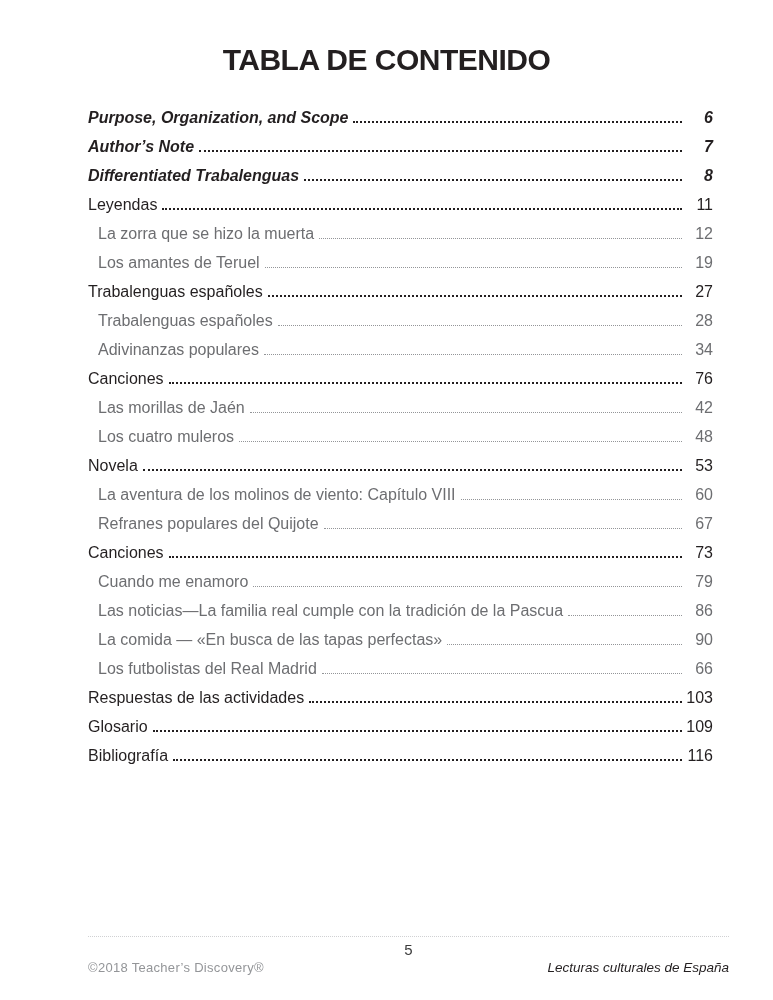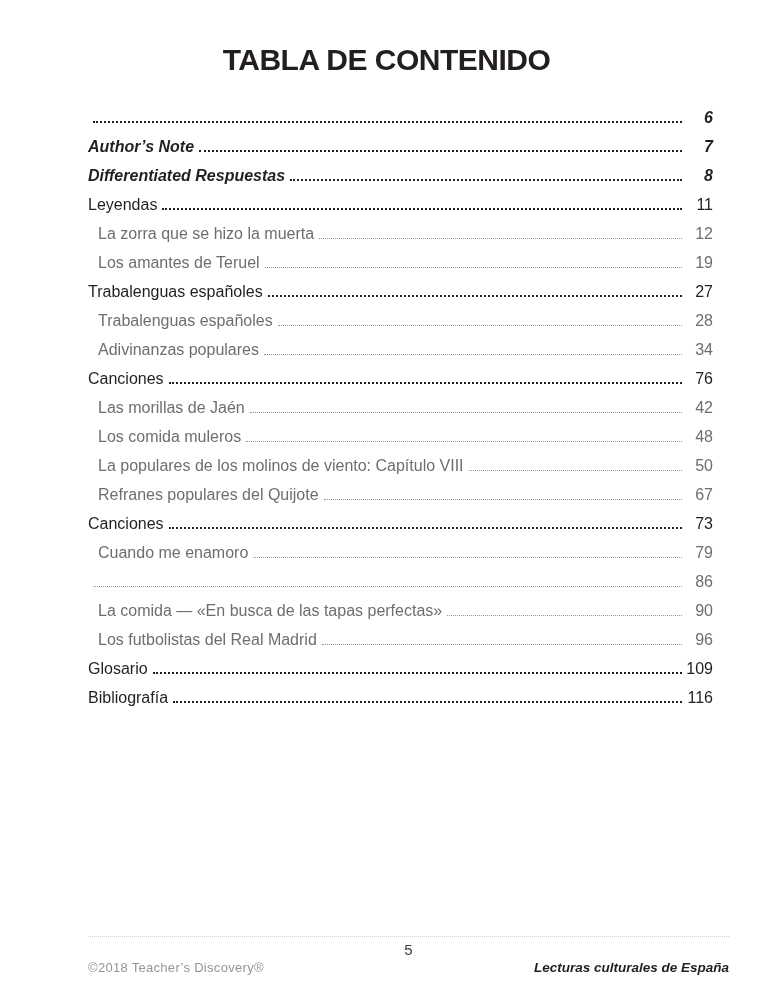--- a/index.html
+++ b/index.html
@@ -99,44 +99,45 @@
     justify-content:space-between;
     align-items:center;
   }
   .footer-left{
     font-size:13px;
     color:var(--footer-gray);
     letter-spacing:0.3px;
   }
   .footer-right{
     font-size:13.5px;
-    font-weight:bold;
+    font-weight:normal;
     font-style:italic;
     color:var(--ink);
   }
 </style>
 </head>
 <body>
 
 <div class="page">
 
   <h1 class="doc-title">TABLA DE CONTENIDO</h1>
 
   <div class="toc">
       <div class="toc-row front">
+        <span class="toc-label">Purpose, Organization, and Scope</span>
         <span class="toc-leader"></span>
         <span class="toc-page">6</span>
       </div>
       <div class="toc-row front">
         <span class="toc-label">Author’s Note</span>
         <span class="toc-leader"></span>
         <span class="toc-page">7</span>
       </div>
       <div class="toc-row front">
-        <span class="toc-label">Differentiated Respuestas</span>
+        <span class="toc-label">Differentiated Trabalenguas</span>
         <span class="toc-leader"></span>
         <span class="toc-page">8</span>
       </div>
       <div class="toc-row section">
         <span class="toc-label">Leyendas</span>
         <span class="toc-leader"></span>
         <span class="toc-page">11</span>
       </div>
       <div class="toc-row sub">
         <span class="toc-label">La zorra que se hizo la muerta</span>
@@ -167,57 +168,68 @@
         <span class="toc-label">Canciones</span>
         <span class="toc-leader"></span>
         <span class="toc-page">76</span>
       </div>
       <div class="toc-row sub">
         <span class="toc-label">Las morillas de Jaén</span>
         <span class="toc-leader"></span>
         <span class="toc-page">42</span>
       </div>
       <div class="toc-row sub">
-        <span class="toc-label">Los comida muleros</span>
+        <span class="toc-label">Los cuatro muleros</span>
         <span class="toc-leader"></span>
         <span class="toc-page">48</span>
       </div>
-      <div class="toc-row sub">
-        <span class="toc-label">La populares de los molinos de viento: Capítulo VIII</span>
-        <span class="toc-leader"></span>
-        <span class="toc-page">50</span>
+      <div class="toc-row section">
+        <span class="toc-label">Novela</span>
+        <span class="toc-leader"></span>
+        <span class="toc-page">53</span>
+      </div>
+      <div class="toc-row sub">
+        <span class="toc-label">La aventura de los molinos de viento: Capítulo VIII</span>
+        <span class="toc-leader"></span>
+        <span class="toc-page">60</span>
       </div>
       <div class="toc-row sub">
         <span class="toc-label">Refranes populares del Quijote</span>
         <span class="toc-leader"></span>
         <span class="toc-page">67</span>
       </div>
       <div class="toc-row section">
         <span class="toc-label">Canciones</span>
         <span class="toc-leader"></span>
         <span class="toc-page">73</span>
       </div>
       <div class="toc-row sub">
         <span class="toc-label">Cuando me enamoro</span>
         <span class="toc-leader"></span>
         <span class="toc-page">79</span>
       </div>
       <div class="toc-row sub">
+        <span class="toc-label">Las noticias—La familia real cumple con la tradición de la Pascua</span>
         <span class="toc-leader"></span>
         <span class="toc-page">86</span>
       </div>
       <div class="toc-row sub">
         <span class="toc-label">La comida — «En busca de las tapas perfectas»</span>
         <span class="toc-leader"></span>
         <span class="toc-page">90</span>
       </div>
       <div class="toc-row sub">
         <span class="toc-label">Los futbolistas del Real Madrid</span>
         <span class="toc-leader"></span>
-        <span class="toc-page">96</span>
+        <span class="toc-page">66</span>
+      </div>
+      <div class="toc-row section">
+        <span class="toc-label">Respuestas de las actividades</span>
+        <span class="toc-leader"></span>
+        <span class="toc-page">103</span>
       </div>
       <div class="toc-row section">
         <span class="toc-label">Glosario</span>
         <span class="toc-leader"></span>
         <span class="toc-page">109</span>
       </div>
       <div class="toc-row section">
         <span class="toc-label">Bibliografía</span>
         <span class="toc-leader"></span>
         <span class="toc-page">116</span>

